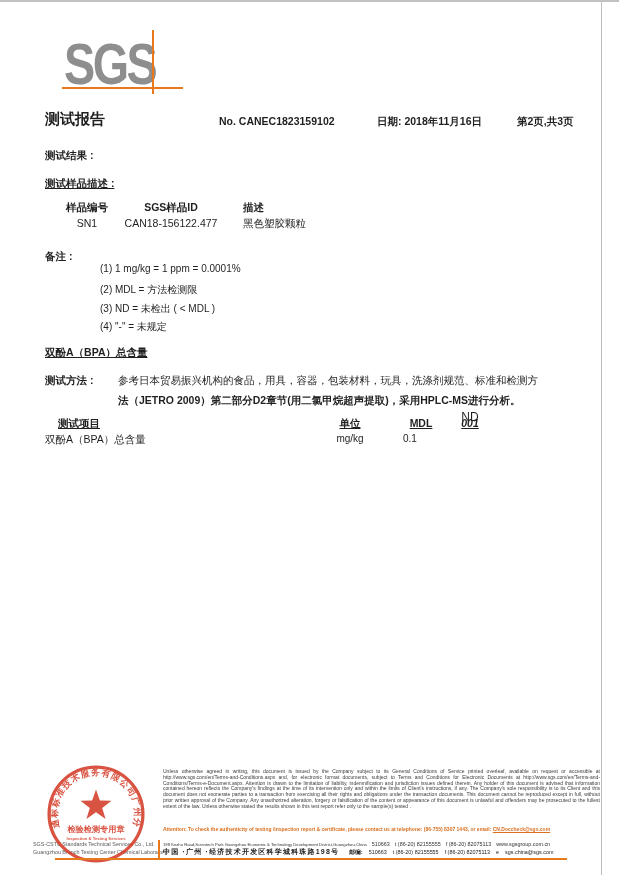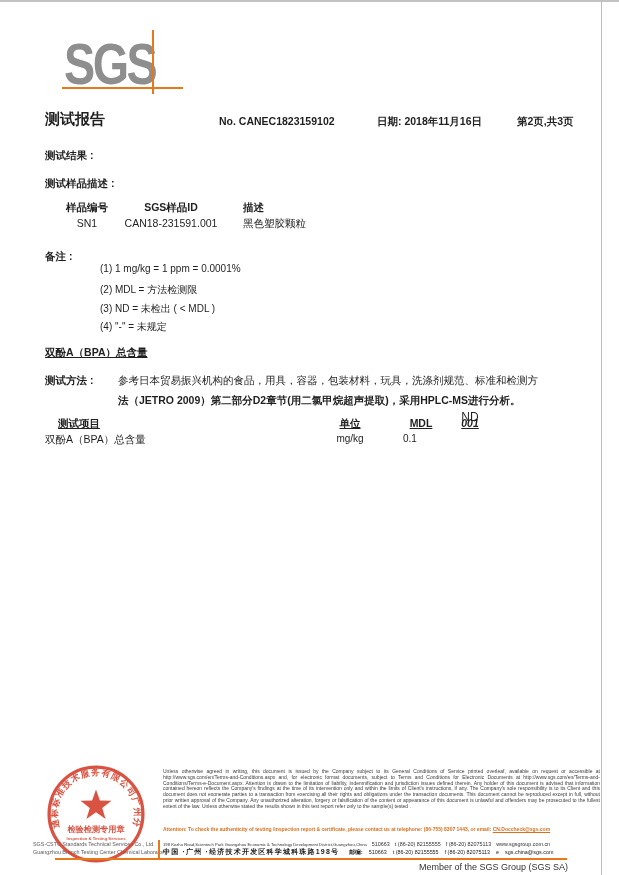--- a/index.html
+++ b/index.html
@@ -18,21 +18,21 @@
 
   
   .title{position:absolute;left:45px;top:108px;font-size:15px;font-weight:bold;}
   .report-no{position:absolute;left:219px;top:113px;font-size:10.5px;font-weight:bold;}
   .hdr-date{position:absolute;left:377px;top:113px;font-size:10.5px;font-weight:bold;}
   .hdr-page{position:absolute;left:517px;top:113px;font-size:10.5px;font-weight:bold;}
 
   .lbl{font-size:10.5px;font-weight:bold;}
   .txt{font-size:10.5px;}
   .results-heading{position:absolute;left:45px;top:147px;}
-  .sample-heading{position:absolute;left:45px;top:175px;}
+  .sample-heading{position:absolute;left:45px;top:175px;text-decoration:underline;}
 
   
   .st-h1{position:absolute;left:50px;top:199px;width:74px;text-align:center;}
   .st-h2{position:absolute;left:126px;top:199px;width:90px;text-align:center;}
   .st-h3{position:absolute;left:243px;top:199px;}
   .st-v1{position:absolute;left:50px;top:215px;width:74px;text-align:center;}
   .st-v2{position:absolute;left:122px;top:215px;width:98px;text-align:center;}
   .st-v3{position:absolute;left:243px;top:215px;text-align:right;}
 
   .notes-heading{position:absolute;left:45px;top:248px;}
@@ -94,21 +94,21 @@
   <div class="hdr-date">日期: 2018年11月16日</div>
   <div class="hdr-page">第2页,共3页</div>
 
   <div class="results-heading lbl">测试结果 :</div>
   <div class="sample-heading lbl">测试样品描述 :</div>
 
   <div class="st-h1 lbl">样品编号</div>
   <div class="st-h2 lbl">SGS样品ID</div>
   <div class="st-h3 lbl">描述</div>
   <div class="st-v1 txt">SN1</div>
-  <div class="st-v2 txt">CAN18-231591.001</div>
+  <div class="st-v2 txt">CAN18-156122.477</div>
   <div class="st-v3 txt">黑色塑胶颗粒</div>
 
   <div class="notes-heading lbl">备注 :</div>
   <div class="note note0">(1) 1 mg/kg = 1 ppm = 0.0001%</div>
   <div class="note note1">(2) MDL = 方法检测限</div>
   <div class="note note2">(3) ND = 未检出 ( &lt; MDL )</div>
   <div class="note note3">(4) "-" = 未规定</div>
 
   <div class="bpa-heading lbl">双酚A（BPA）总含量</div>
   <div class="method-label lbl">测试方法 :</div>
@@ -156,15 +156,14 @@
     <span class="a-cn">中国 ·广州 ·经济技术开发区科学城科珠路198号</span>
     <span class="a-pl">邮编:</span>
     <span class="a-sm">510663</span>
     <span class="a-sm">t (86-20) 82155555</span>
     <span class="a-sm">f (86-20) 82075113</span>
     <span class="a-sm">e</span>
     <span class="a-sm">sgs.china@sgs.com</span>
   </div>
 
   <div class="bottom-rule"></div>
-  <div class="member">Member of the SGS Group (SGS SA)</div>
 
 </div>
 
 </body></html>

